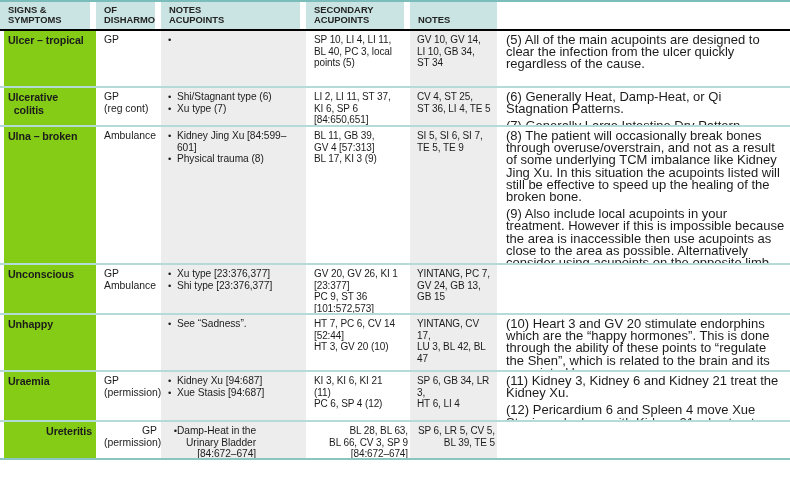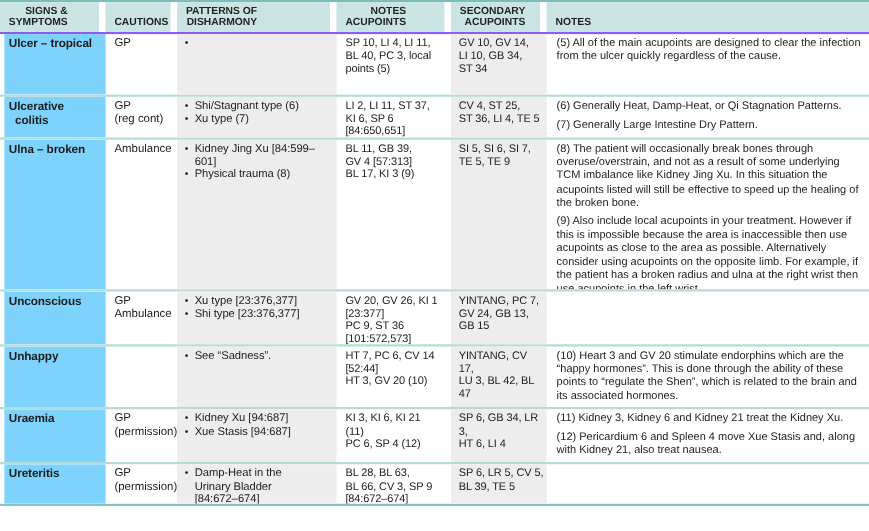--- a/index.html
+++ b/index.html
@@ -8,63 +8,62 @@
     width: 790px; height: 483px; overflow: hidden;
     font-family: "Liberation Sans", "DejaVu Sans", sans-serif;
     color: #1c1c1c;
   }
   .tbl { width: 790px; border-top: 2px solid #7abdba; background: #fff; }
 
   .hrow, .row {
     display: grid;
     grid-template-columns: 96px 65px 145px 104px 87px 293px;
   }
-  .hrow { height: 29px; border-bottom: 2px solid #8b5cf6; text-align: right; }
+  .hrow { height: 29px; border-bottom: 2px solid #000000; }
   .hc {
     background: #c9e4e2;
     display: flex; align-items: flex-end;
     font-weight: bold; font-size: 9.4px; line-height: 10.6px;
     color: #232323; white-space: pre-line;
     padding: 0 2px 3px 8px; overflow: hidden;
   }
   .hc.gap { border-right: 6px solid #ffffff; }
 
   .row { border-bottom: 2px solid #b4dbd8; overflow: hidden; }
   .row:last-child { border-bottom: 2px solid #8ac5c2; }
   .r1 { height: 57px; } .r2 { height: 39px; } .r3 { height: 138px; }
   .r4 { height: 50px; } .r5 { height: 57px; } .r6 { height: 50px; }
-  .r7 { height: 38px; }
+  .r7 { height: 38px; text-align: right; }
 
   .cell {
     padding: 3px 4px 0 8px;
     font-size: 10.4px; line-height: 12.3px;
     white-space: pre-line; overflow: hidden;
   }
-  .c1 { background: #7dd3fc; border-left: 4px solid #ffffff; padding-left: 4px;
+  .c1 { background: #84cc16; border-left: 4px solid #ffffff; padding-left: 4px;
         font-weight: bold; font-size: 10.7px; line-height: 12.5px; letter-spacing: -0.1px; }
   .c3, .c5 { background: #ededee; }
   .c3 { padding-left: 7px; padding-right: 3px; }
   .pts { font-size: 10px; line-height: 11.7px; letter-spacing: -0.1px; padding-right: 2px; }
   .c5.pts { padding-left: 7px; }
   .notes { white-space: normal; padding-left: 9px; padding-right: 4px; }
-  .notes p { margin: 0 0 5px 0; font-size: 10px; line-height: 12.2px; }
+  .notes p { margin: 0 0 5px 0; font-size: 13px; line-height: 12.2px; }
 
   .bullet { display: flex; line-height: 11.7px; font-size: 10.2px; letter-spacing: -0.05px; }
   .bullet .dot { flex: 0 0 9px; width: 9px; font-size: 9.5px; }
   .bullet .bt { white-space: pre-line; }
 </style>
 </head>
 <body>
 
 <div class="tbl">
 
   <div class="hrow">
     <div class="hc gap">SIGNS &amp;
 SYMPTOMS</div>
-    <div class="hc gap">CAUTIONS</div>
     <div class="hc gap">PATTERNS OF
 DISHARMONY</div>
     <div class="hc gap">NOTES
 ACUPOINTS</div>
     <div class="hc gap">SECONDARY
 ACUPOINTS</div>
     <div class="hc">NOTES</div>
   </div>
 
   <div class="row r1">

